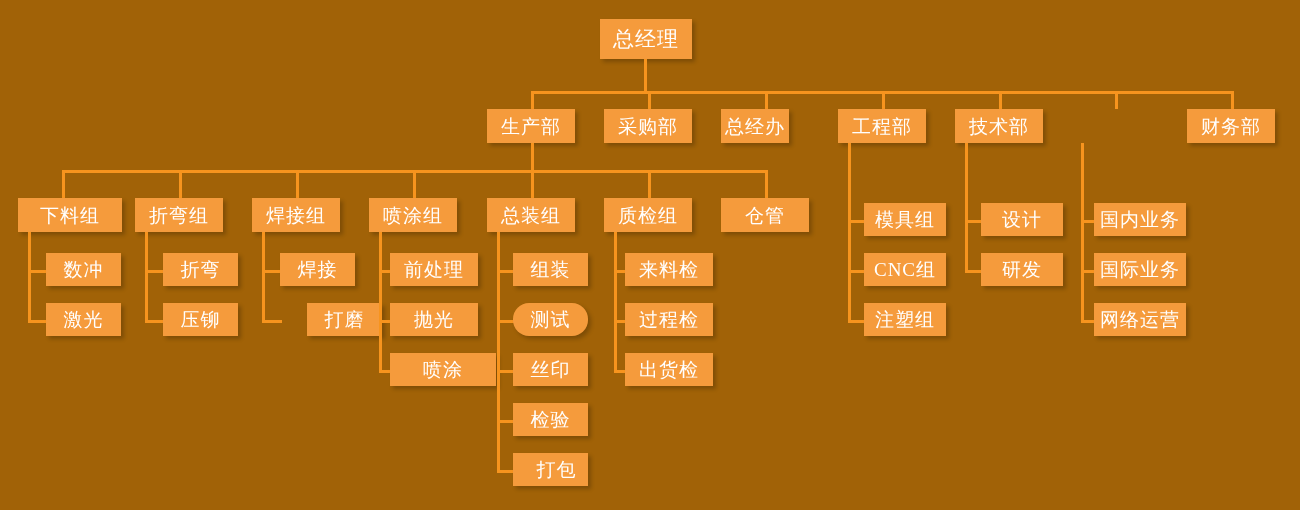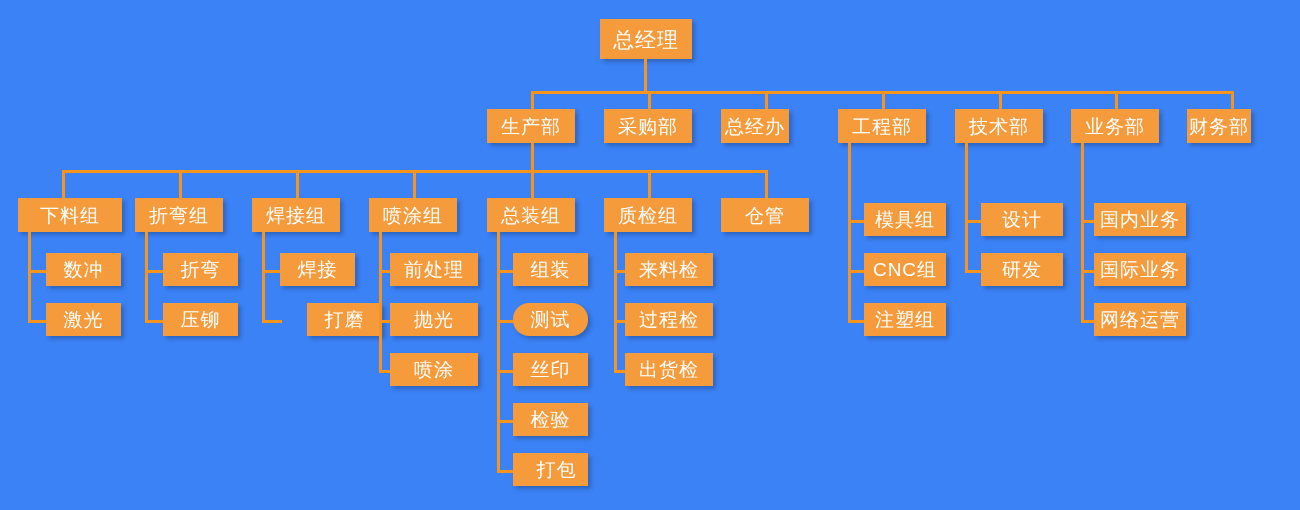--- a/index.html
+++ b/index.html
@@ -5,22 +5,22 @@
 <style>
   html, body {
     margin: 0;
     padding: 0;
     background: #ffffff;
   }
   #chart-root {
     position: relative;
     width: 1300px;
     height: 510px;
-    background: #3b82f6;
-    font-family: Liberation Sans, sans-serif;
+    background: #a16207;
+    font-family: Liberation Serif, serif;
     overflow: hidden;
   }
   
   .line {
     position: absolute;
     background: #F7941E;
   }
   .line.v { width: 3px; }
   .line.h { height: 3px; }
 
@@ -74,22 +74,21 @@
   <div class="line v" style="left:882px; top:91px; height:18px;"></div>
   <div class="line v" style="left:999px; top:91px; height:18px;"></div>
   <div class="line v" style="left:1115px; top:91px; height:18px;"></div>
   <div class="line v" style="left:1231px; top:91px; height:18px;"></div>
 
   <div class="node lvl2" style="left:487px; top:109px; width:88px; height:34px;">生产部</div>
   <div class="node lvl2" style="left:604px; top:109px; width:88px; height:34px;">采购部</div>
   <div class="node lvl2" style="left:721px; top:109px; width:68px; height:34px;">总经办</div>
   <div class="node lvl2" style="left:838px; top:109px; width:88px; height:34px;">工程部</div>
   <div class="node lvl2" style="left:955px; top:109px; width:88px; height:34px;">技术部</div>
-  <div class="node lvl2" style="left:1071px; top:109px; width:88px; height:34px;">业务部</div>
-  <div class="node lvl2" style="left:1187px; top:109px; width:64px; height:34px;">财务部</div>
+  <div class="node lvl2" style="left:1187px; top:109px; width:88px; height:34px;">财务部</div>
 
   <div class="line v" style="left:531px; top:143px; width:3px; height:27px;"></div>
   <div class="line h" style="left:62px; top:170px; width:705px;"></div>
 
   <div class="line v" style="left:62px;  top:170px; height:28px;"></div>
   <div class="line v" style="left:179px; top:170px; height:28px;"></div>
   <div class="line v" style="left:296px; top:170px; height:28px;"></div>
   <div class="line v" style="left:413px; top:170px; height:28px;"></div>
   <div class="line v" style="left:531px; top:170px; height:28px;"></div>
   <div class="line v" style="left:648px; top:170px; height:28px;"></div>
@@ -120,21 +119,21 @@
   <div class="line h" style="left:262px; top:320px; width:20px;"></div>
   <div class="node lvl4" style="left:280px; top:253px; width:75px; height:33px;">焊接</div>
   <div class="node lvl4" style="left:280px; top:303px; width:75px; height:33px;margin-left:27px;">打磨</div>
 
   <div class="line v" style="left:379px; top:232px; height:140px;"></div>
   <div class="line h" style="left:379px; top:270px; width:20px;"></div>
   <div class="line h" style="left:379px; top:320px; width:20px;"></div>
   <div class="line h" style="left:379px; top:370px; width:20px;"></div>
   <div class="node lvl4" style="left:390px; top:253px; width:88px; height:33px;">前处理</div>
   <div class="node lvl4" style="left:390px; top:303px; width:88px; height:33px;">抛光</div>
-  <div class="node lvl4" style="left:390px; top:353px; width:88px; height:33px;">喷涂</div>
+  <div class="node lvl4" style="left:390px; top:353px; width:106px; height:33px;">喷涂</div>
 
   <div class="line v" style="left:497px; top:232px; height:240px;"></div>
   <div class="line h" style="left:497px; top:270px; width:20px;"></div>
   <div class="line h" style="left:497px; top:320px; width:20px;"></div>
   <div class="line h" style="left:497px; top:370px; width:20px;"></div>
   <div class="line h" style="left:497px; top:420px; width:20px;"></div>
   <div class="line h" style="left:497px; top:470px; width:20px;"></div>
   <div class="node lvl4" style="left:513px; top:253px; width:75px; height:33px;">组装</div>
   <div class="node lvl4" style="left:513px; top:303px; width:75px; height:33px;border-radius:16px;">测试</div>
   <div class="node lvl4" style="left:513px; top:353px; width:75px; height:33px;">丝印</div>

